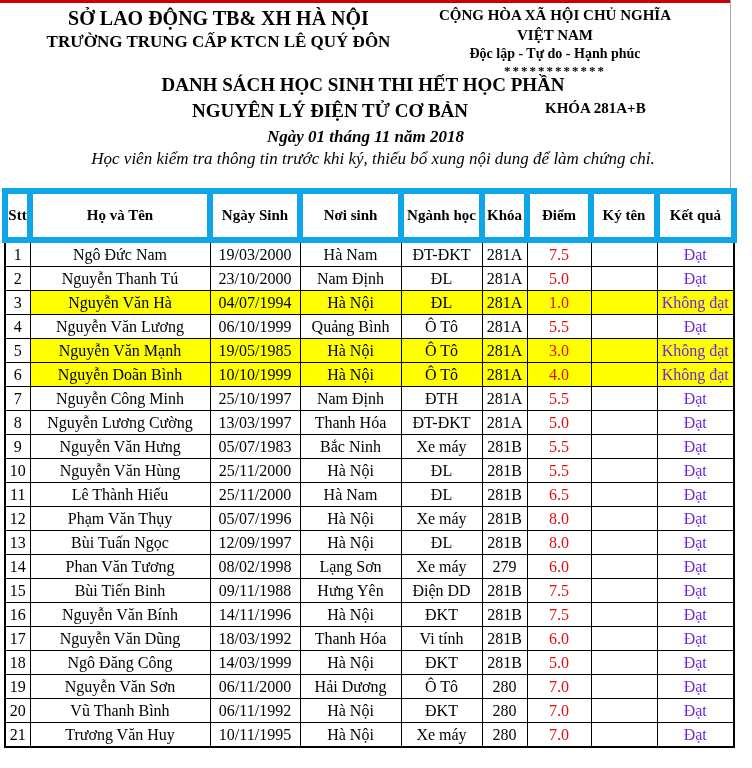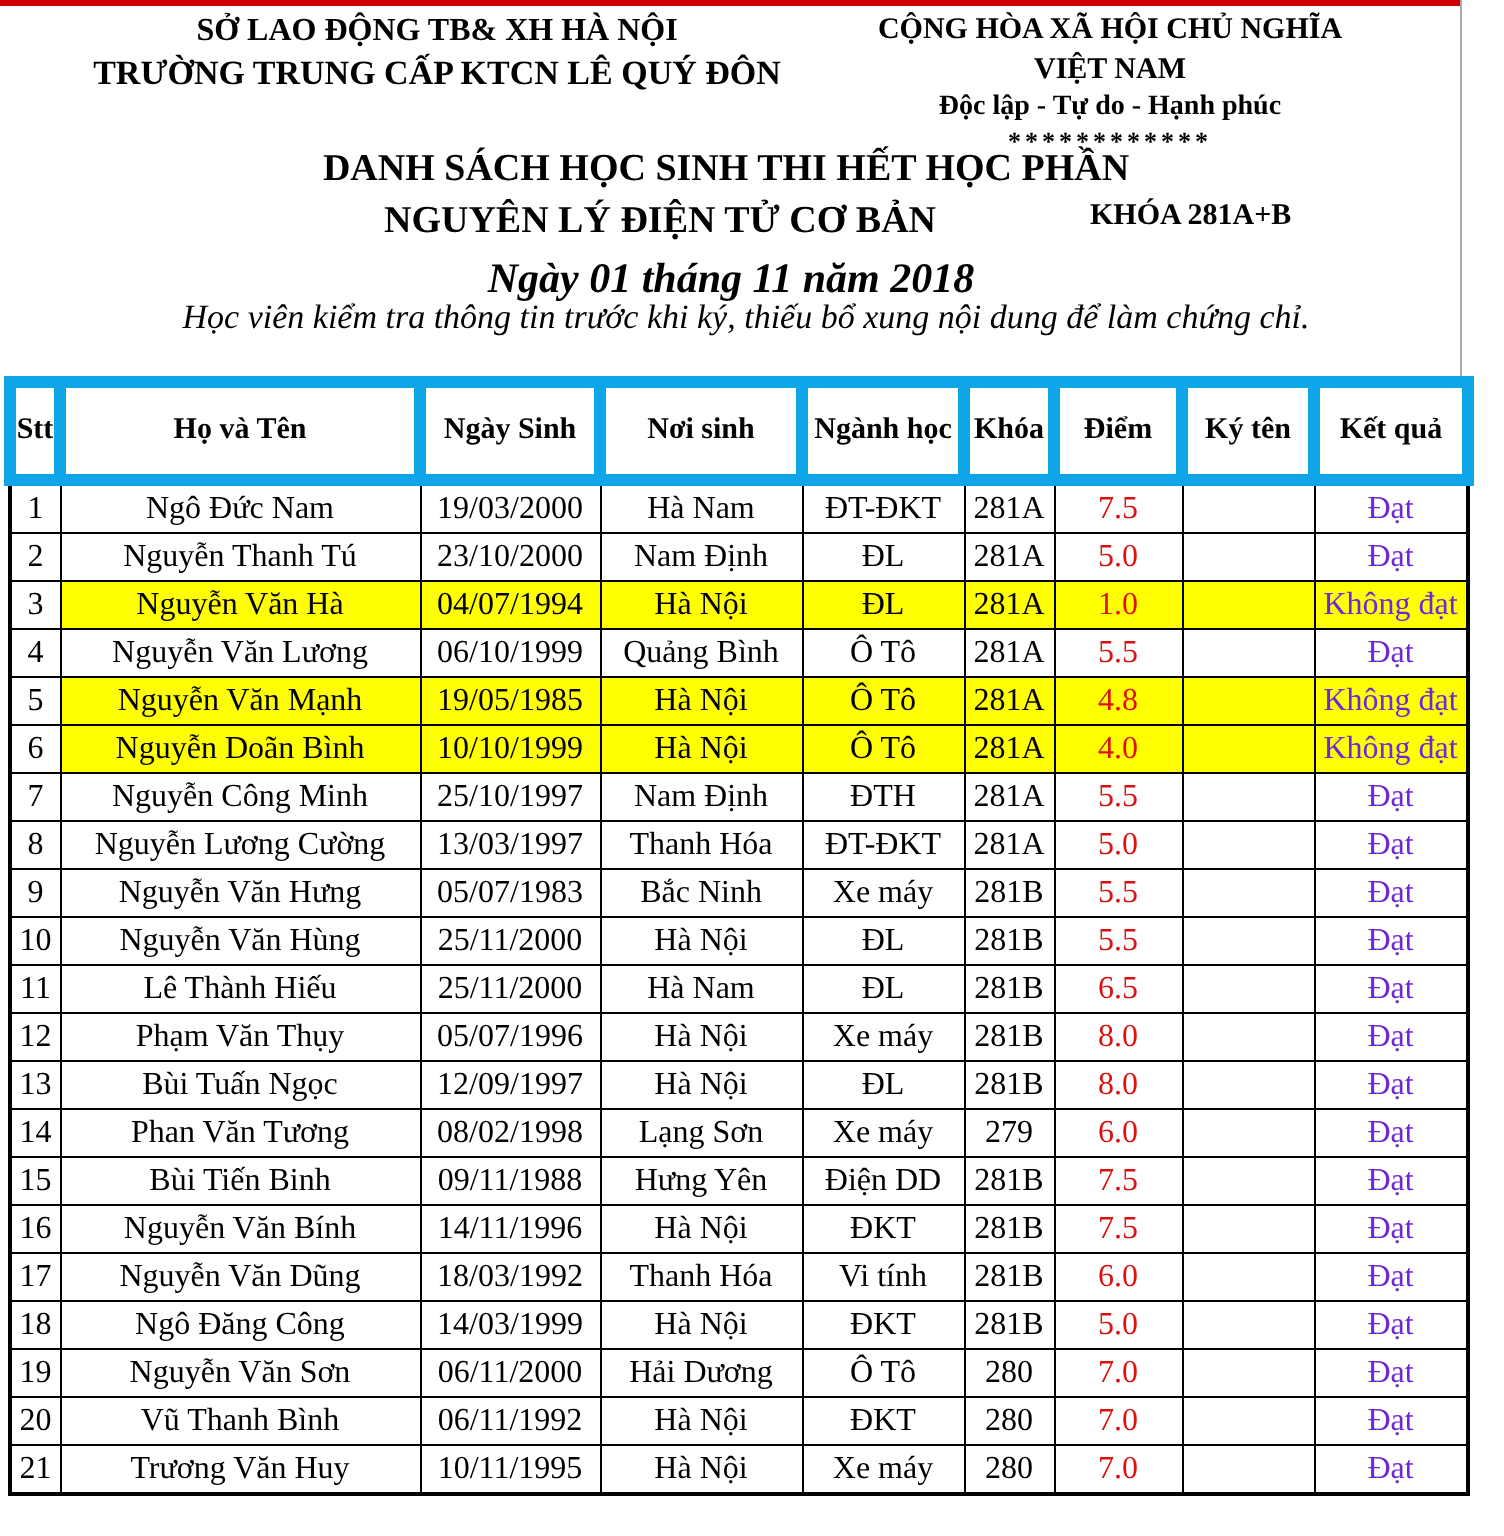--- a/index.html
+++ b/index.html
@@ -8,34 +8,34 @@
     width:752px;height:768px;
     background:#ffffff;
     font-family:"Liberation Serif","DejaVu Serif",serif;
     color:#000;
     overflow:hidden;
   }
   .top-red-line{position:absolute;top:0;left:0;width:731px;height:3px;background:#cc0000;}
   .right-page-line{position:absolute;top:0;left:730px;width:1px;height:189px;background:#a8a8a8;}
 
   .org-left{position:absolute;top:6px;left:0;width:437px;text-align:center;line-height:1.25;}
-  .org-left .l1{font-size:16px;font-weight:600;}
+  .org-left .l1{font-size:20px;font-weight:600;}
   .org-left .l2{font-size:17px;font-weight:bold;}
   .org-right{position:absolute;top:6px;left:424px;width:262px;text-align:center;line-height:1.3;}
   .org-right .l1{font-size:15px;font-weight:bold;}
   .org-right .l2{font-size:14px;font-weight:bold;}
   .org-right .stars{font-size:13px;font-weight:bold;letter-spacing:2px;}
 
   .title1{position:absolute;top:74px;left:0;width:654px;text-align:center;
           font-size:19px;font-weight:bold;padding-left:36px;}
   .title2-main{position:absolute;top:100px;left:0;width:660px;text-align:center;
           font-size:19px;font-weight:bold;}
   .title2-khoa{position:absolute;top:100px;left:545px;font-size:15px;font-weight:bold;}
   .date-line{position:absolute;top:127px;left:0;width:731px;text-align:center;
-          font-size:21px;font-weight:bold;font-style:italic;}
+          font-size:17px;font-weight:bold;font-style:italic;}
   .note-line{position:absolute;top:149px;left:3px;width:740px;text-align:center;
           font-size:17px;font-weight:normal;font-style:italic;}
 
   table.students{
     position:absolute;top:188px;left:2px;
     border-collapse:collapse;table-layout:fixed;
     width:729px;background:#fff;
     border:2px solid #000;
   }
   table.students th{
@@ -149,21 +149,21 @@
           <td class="col-sign"></td>
           <td class="col-result">Đạt</td>
         </tr>
         <tr class="hl">
           <td class="col-stt">5</td>
           <td class="col-name">Nguyễn Văn Mạnh</td>
           <td class="col-dob">19/05/1985</td>
           <td class="col-pob">Hà Nội</td>
           <td class="col-major">Ô Tô</td>
           <td class="col-course">281A</td>
-          <td class="col-score">4.8</td>
+          <td class="col-score">3.0</td>
           <td class="col-sign"></td>
           <td class="col-result">Không đạt</td>
         </tr>
         <tr class="hl">
           <td class="col-stt">6</td>
           <td class="col-name">Nguyễn Doãn Bình</td>
           <td class="col-dob">10/10/1999</td>
           <td class="col-pob">Hà Nội</td>
           <td class="col-major">Ô Tô</td>
           <td class="col-course">281A</td>

